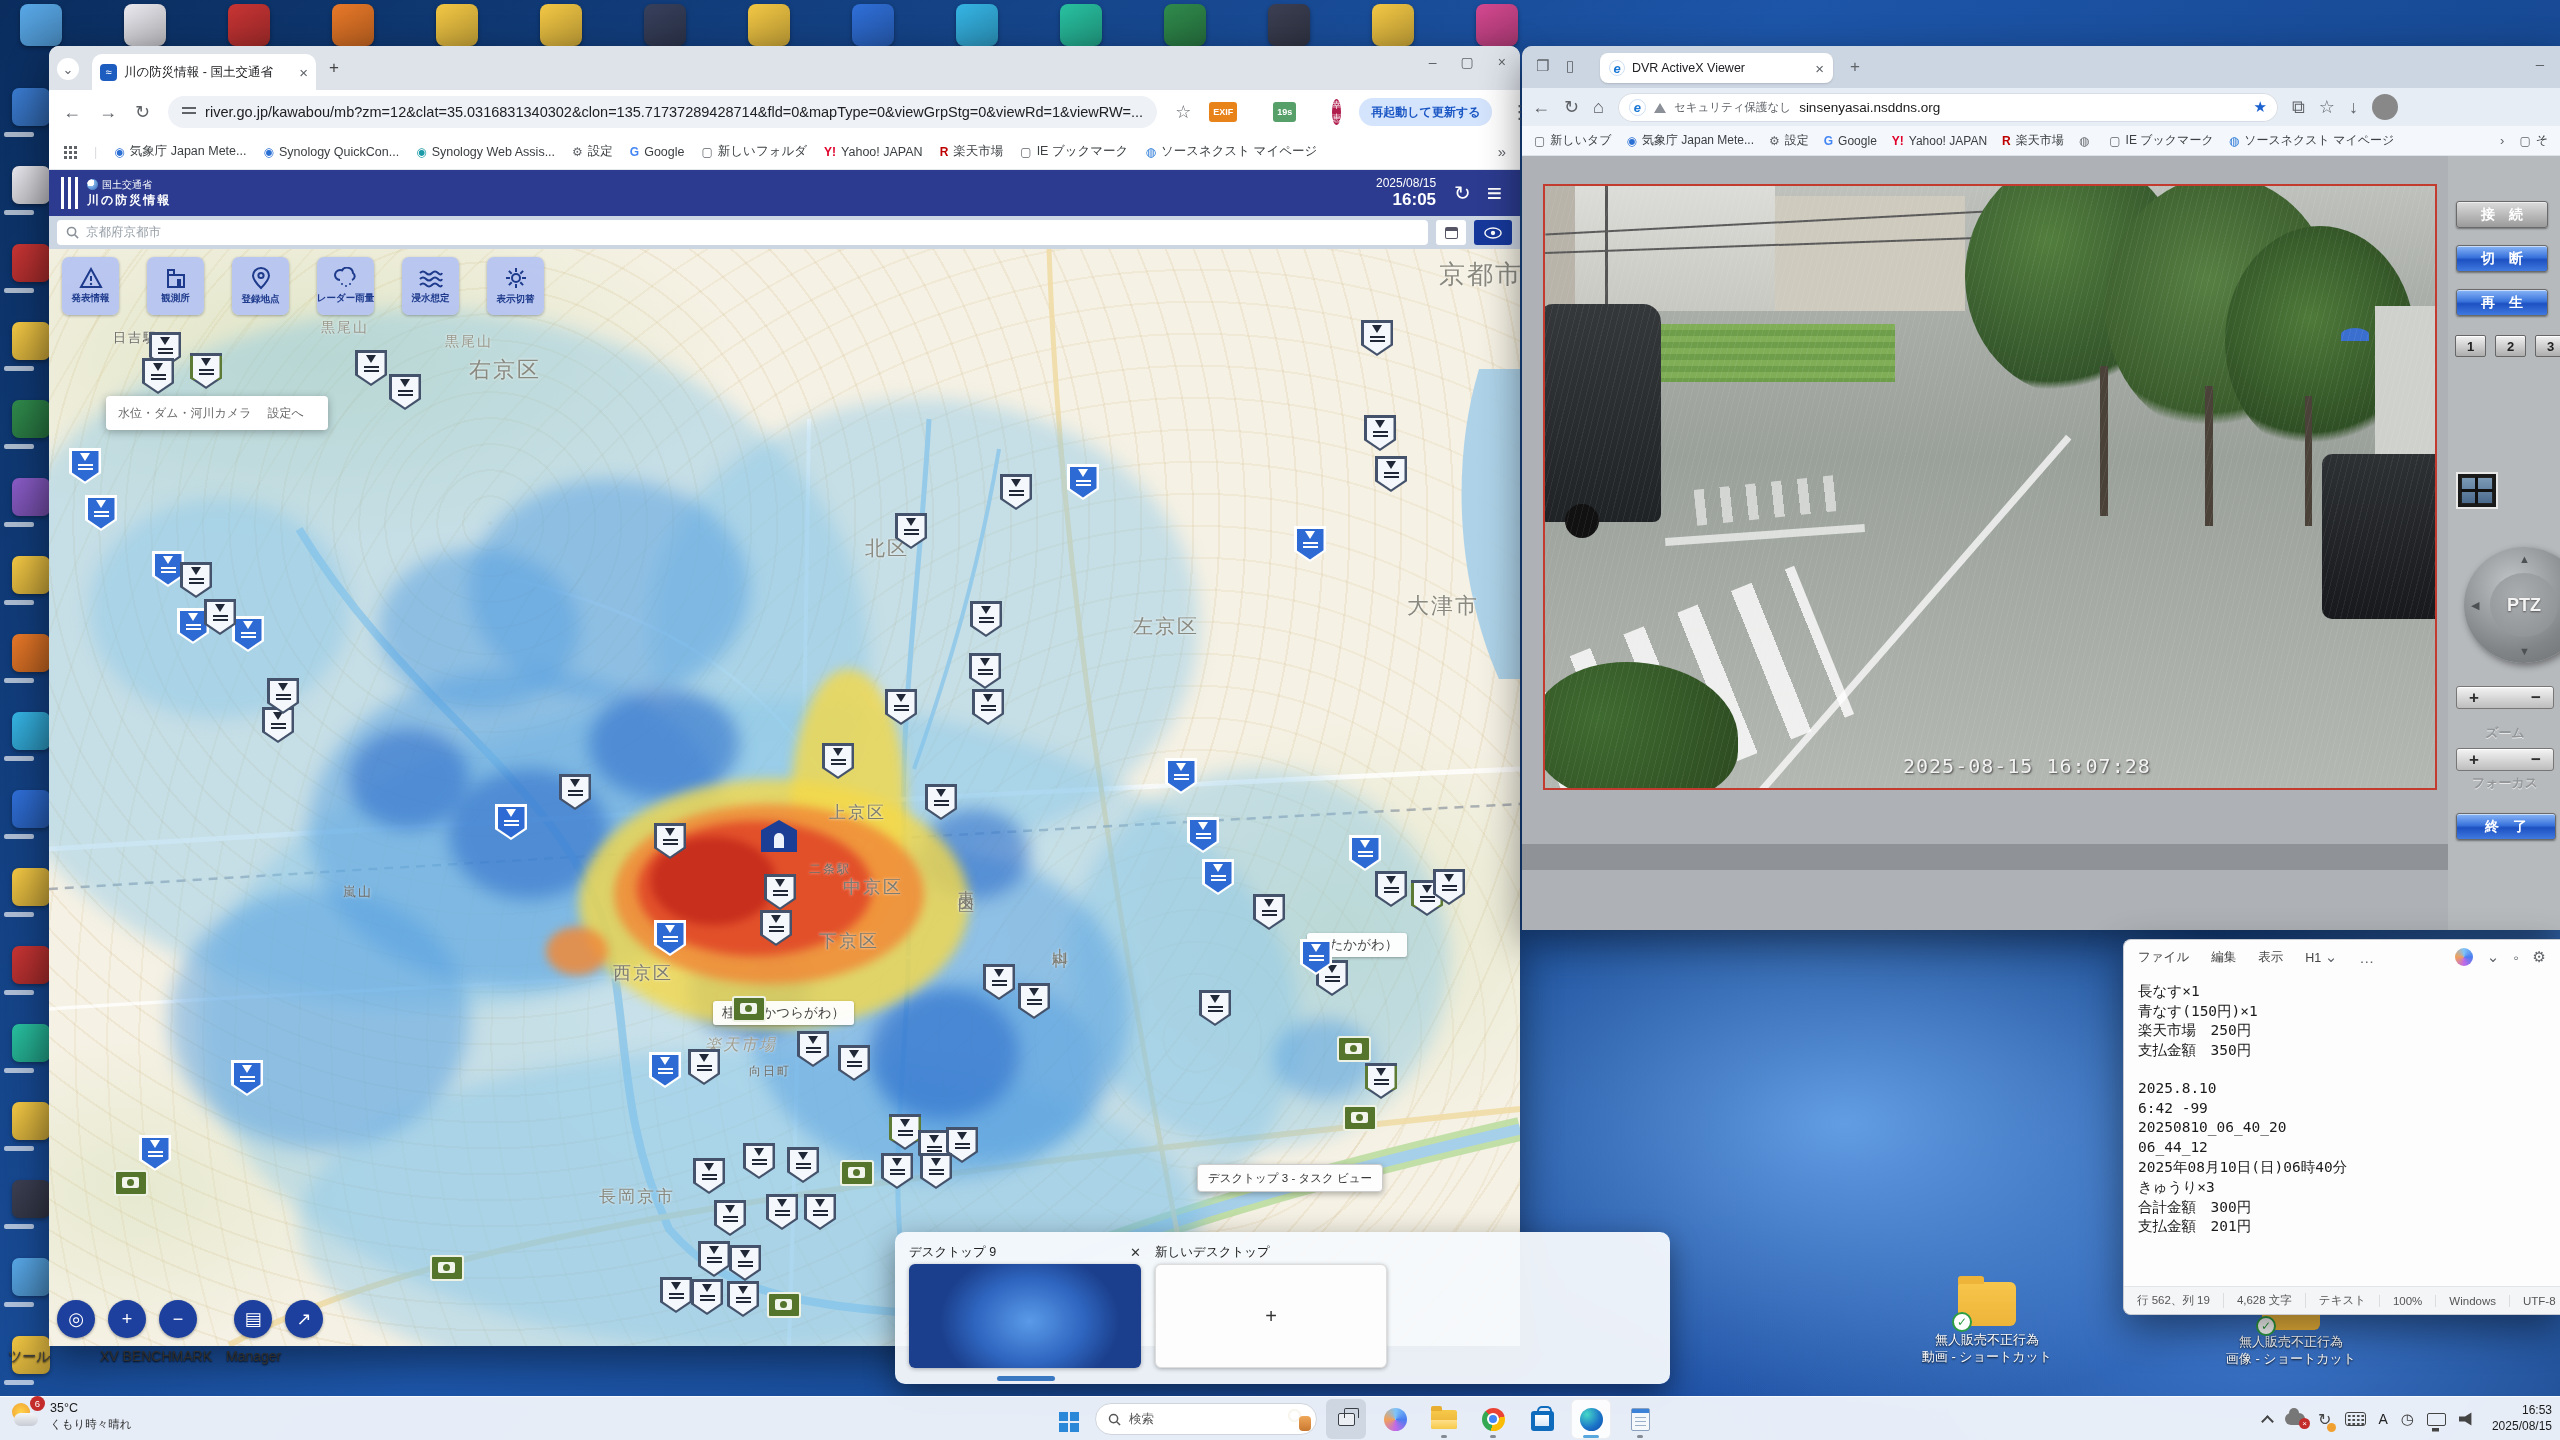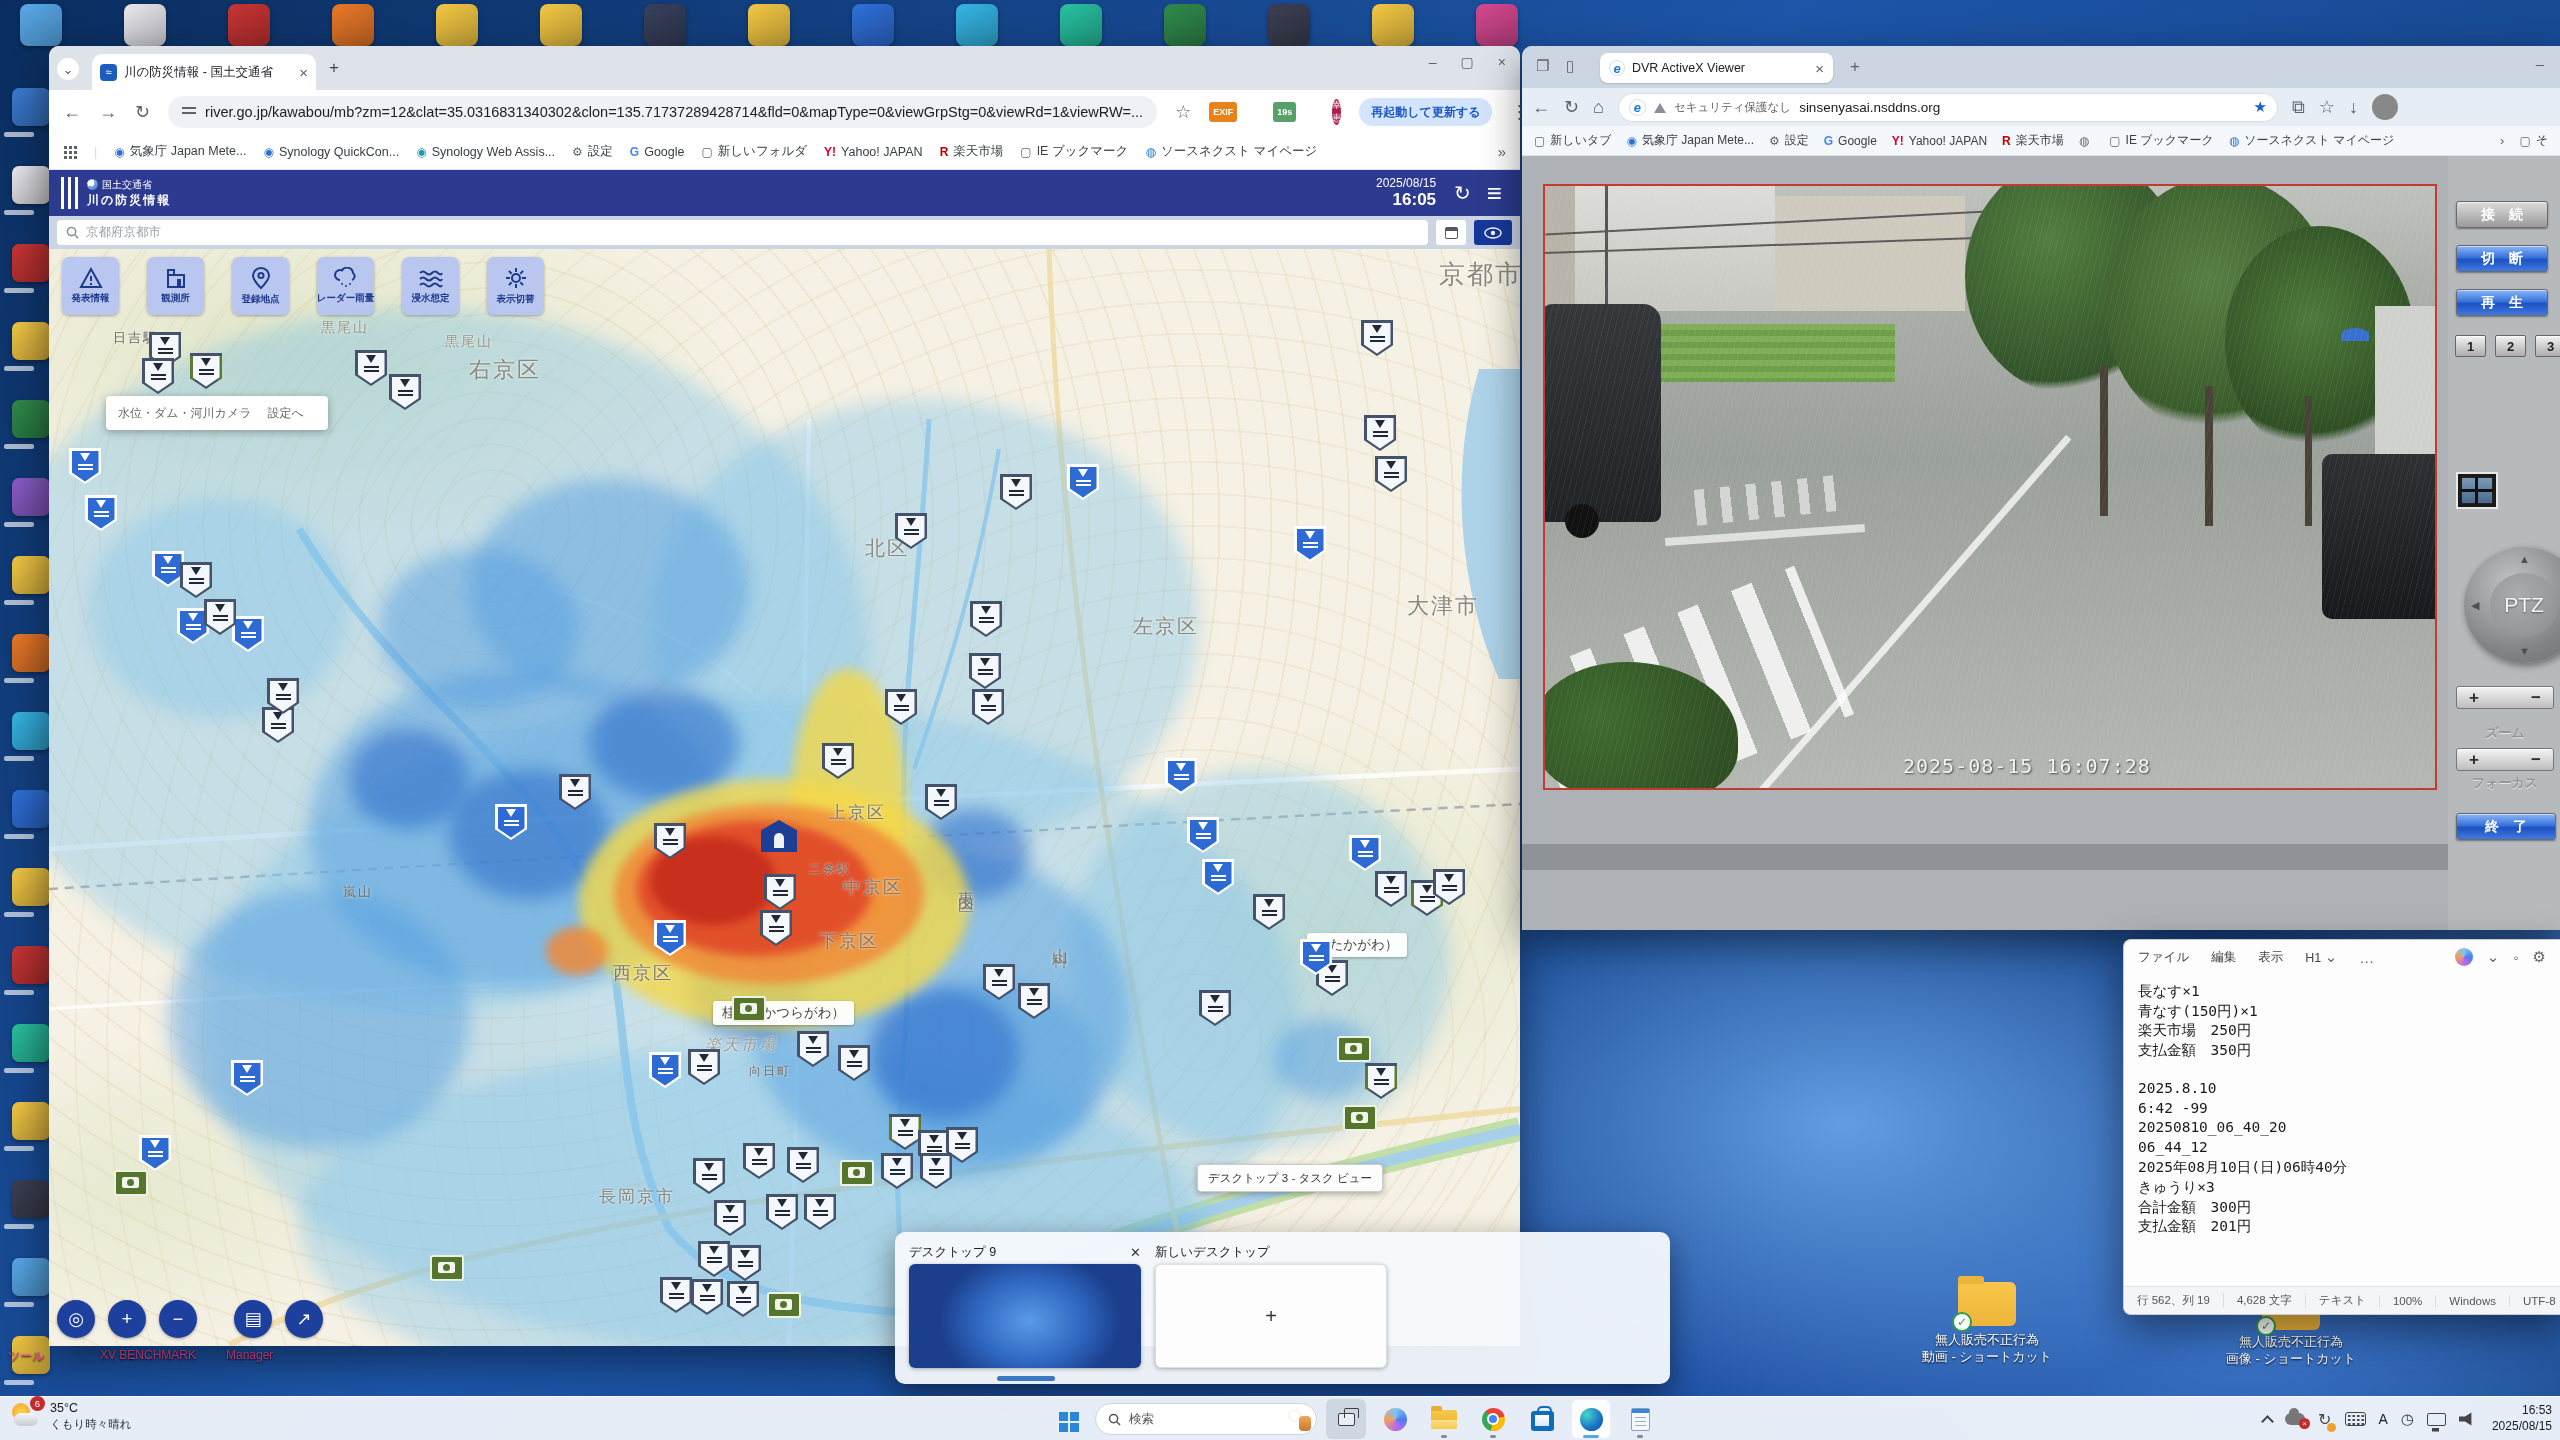--- a/index.html
+++ b/index.html
@@ -6,21 +6,21 @@
 html,body{width:2560px;height:1440px;overflow:hidden;font-family:"Liberation Sans","DejaVu Sans",sans-serif}
 body{position:relative;background:
  radial-gradient(ellipse 700px 420px at 72% 78%, rgba(110,170,240,.85), rgba(40,90,180,0) 70%),
  radial-gradient(ellipse 900px 600px at 88% 92%, rgba(70,130,220,.8), transparent 70%),
  radial-gradient(ellipse 900px 500px at 60% 100%,rgba(30,80,170,.9), transparent 75%),
  radial-gradient(ellipse 500px 700px at 100% 55%, rgba(90,150,230,.6), transparent 75%),
  linear-gradient(135deg,#0a2d5e,#1d55a8 45%,#0d3570)}
 .abs{position:absolute}
 
 .dicon{position:absolute;width:42px;height:42px;border-radius:8px;box-shadow:0 2px 4px rgba(0,0,0,.35)}
-.dlabel{position:absolute;font-size:12px;color:#ec4899;text-shadow:0 1px 2px #000;white-space:nowrap}
+.dlabel{position:absolute;font-size:14px;color:#404040;text-shadow:0 1px 2px #000;white-space:nowrap}
 .lic{position:absolute;left:12px;width:38px;height:38px;border-radius:7px;box-shadow:0 2px 4px rgba(0,0,0,.35)}
 .licbar{position:absolute;left:4px;top:44px;width:30px;height:5px;background:rgba(255,255,255,.65);border-radius:2px}
 .fold{position:absolute;width:58px;height:44px;background:linear-gradient(#f7c64a,#eeb43a);border-radius:4px 6px 6px 6px}
 .fold::before{content:"";position:absolute;left:0;top:-6px;width:26px;height:8px;background:#eeb43a;border-radius:3px 3px 0 0}
 .chk{position:absolute;left:-6px;bottom:-6px;width:20px;height:20px;border-radius:50%;background:#fff;border:2px solid #2e9e44;color:#2e9e44;font-size:12px;font-weight:bold;display:grid;place-items:center}
 .slab{position:absolute;font-size:13px;color:#fff;text-shadow:0 1px 2px #000;text-align:center;white-space:pre-line;line-height:1.3}
 
 .winshadow{box-shadow:0 14px 40px rgba(0,0,0,.45)}
 
 .chrome{position:absolute;left:49px;top:46px;width:1471px;height:1300px;border-radius:10px 10px 0 0;background:#fff;z-index:20}
@@ -126,21 +126,21 @@
 .dvb{position:absolute;left:8px;width:92px;height:27px;border-radius:3px;color:#fff;font-weight:bold;font-size:14px;display:grid;place-items:center;letter-spacing:5px;border:1px solid #6a6a6a;box-shadow:inset 0 1px 0 rgba(255,255,255,.55),0 1px 2px rgba(0,0,0,.4);text-indent:5px}
 .dv-gray{background:linear-gradient(#dcdcdc,#9a9a9a)}
 .dv-blue{background:linear-gradient(#8ab6f8 0%,#3a74dc 45%,#1d51c2 55%,#4079e0 100%)}
 .chn{position:absolute;left:7px;top:179px;display:flex;gap:9px;width:108px;overflow:hidden}
 .ch{flex:0 0 31px;height:22px;background:linear-gradient(#f2f2f2,#adadad);border:1px solid #666;border-radius:2px;font-size:13px;font-weight:bold;color:#222;display:grid;place-items:center;box-shadow:inset 0 1px 0 #fff}
 .dvgrid{position:absolute;left:10px;top:318px;width:38px;height:33px;border:3px solid #1a1a1a;outline:2px solid #e8e8e8;background:linear-gradient(#7d9cb8,#49678a);box-shadow:inset 0 0 0 1px #222}
 .dvgrid::before{content:"";position:absolute;left:14px;top:0;width:3px;height:100%;background:#111}
 .dvgrid::after{content:"";position:absolute;left:0;top:12px;width:100%;height:3px;background:#111}
 .ptz{position:absolute;left:16px;top:391px;width:120px;height:116px;border-radius:50%;background:radial-gradient(circle at 40% 32%,#c2c5c8,#828588 62%,#6a6d70);box-shadow:2px 3px 7px rgba(0,0,0,.4);display:grid;place-items:center}
 .ptz::before{content:"";position:absolute;inset:26px;border-radius:50%;background:radial-gradient(circle at 42% 35%,#aaadb0,#8a8d90)}
-.ptzlab{position:relative;z-index:2;color:#f4f4f4;font-weight:normal;font-size:21px;text-shadow:0 1px 2px #555}
+.ptzlab{position:relative;z-index:2;color:#f4f4f4;font-weight:bold;font-size:18px;text-shadow:0 1px 2px #555}
 .parr{position:absolute;font-size:11px;color:#4e5154;z-index:2}
 .zbar{position:absolute;left:8px;width:98px;height:23px;background:linear-gradient(#f4f4f4,#bdbdbd);border:1px solid #777;border-radius:3px;display:flex;justify-content:space-between;align-items:center;padding:0 12px;font-weight:bold;font-size:17px;color:#2e2e2e;box-shadow:inset 0 1px 0 #fff}
 .zlab{position:absolute;left:8px;width:98px;text-align:center;font-size:13px;font-weight:bold;color:#939699;text-shadow:0 1px 0 #e8e8e8}
 
 .notepad{position:absolute;left:2123px;top:939px;width:437px;height:376px;background:#fdfdfd;border-radius:8px 0 0 8px;z-index:40;border:1px solid #c8ccd2;border-right:none}
 .n-menu{height:34px;display:flex;align-items:center;padding:0 14px;gap:22px;font-size:12.5px;color:#444}
 .n-body{height:286px;padding:8px 14px;font-family:"DejaVu Sans Mono",monospace;font-size:14.5px;color:#1a1a1a;overflow:hidden}
 .npl{height:19.6px;white-space:pre}
 .n-status{position:absolute;left:0;bottom:0;width:100%;height:28px;background:#f4f5f7;border-top:1px solid #e2e5e9;display:flex;align-items:center;font-size:11.5px;color:#555;border-radius:0 0 0 8px}
 .st{padding:0 13px;border-left:1px solid #ddd;white-space:nowrap}

